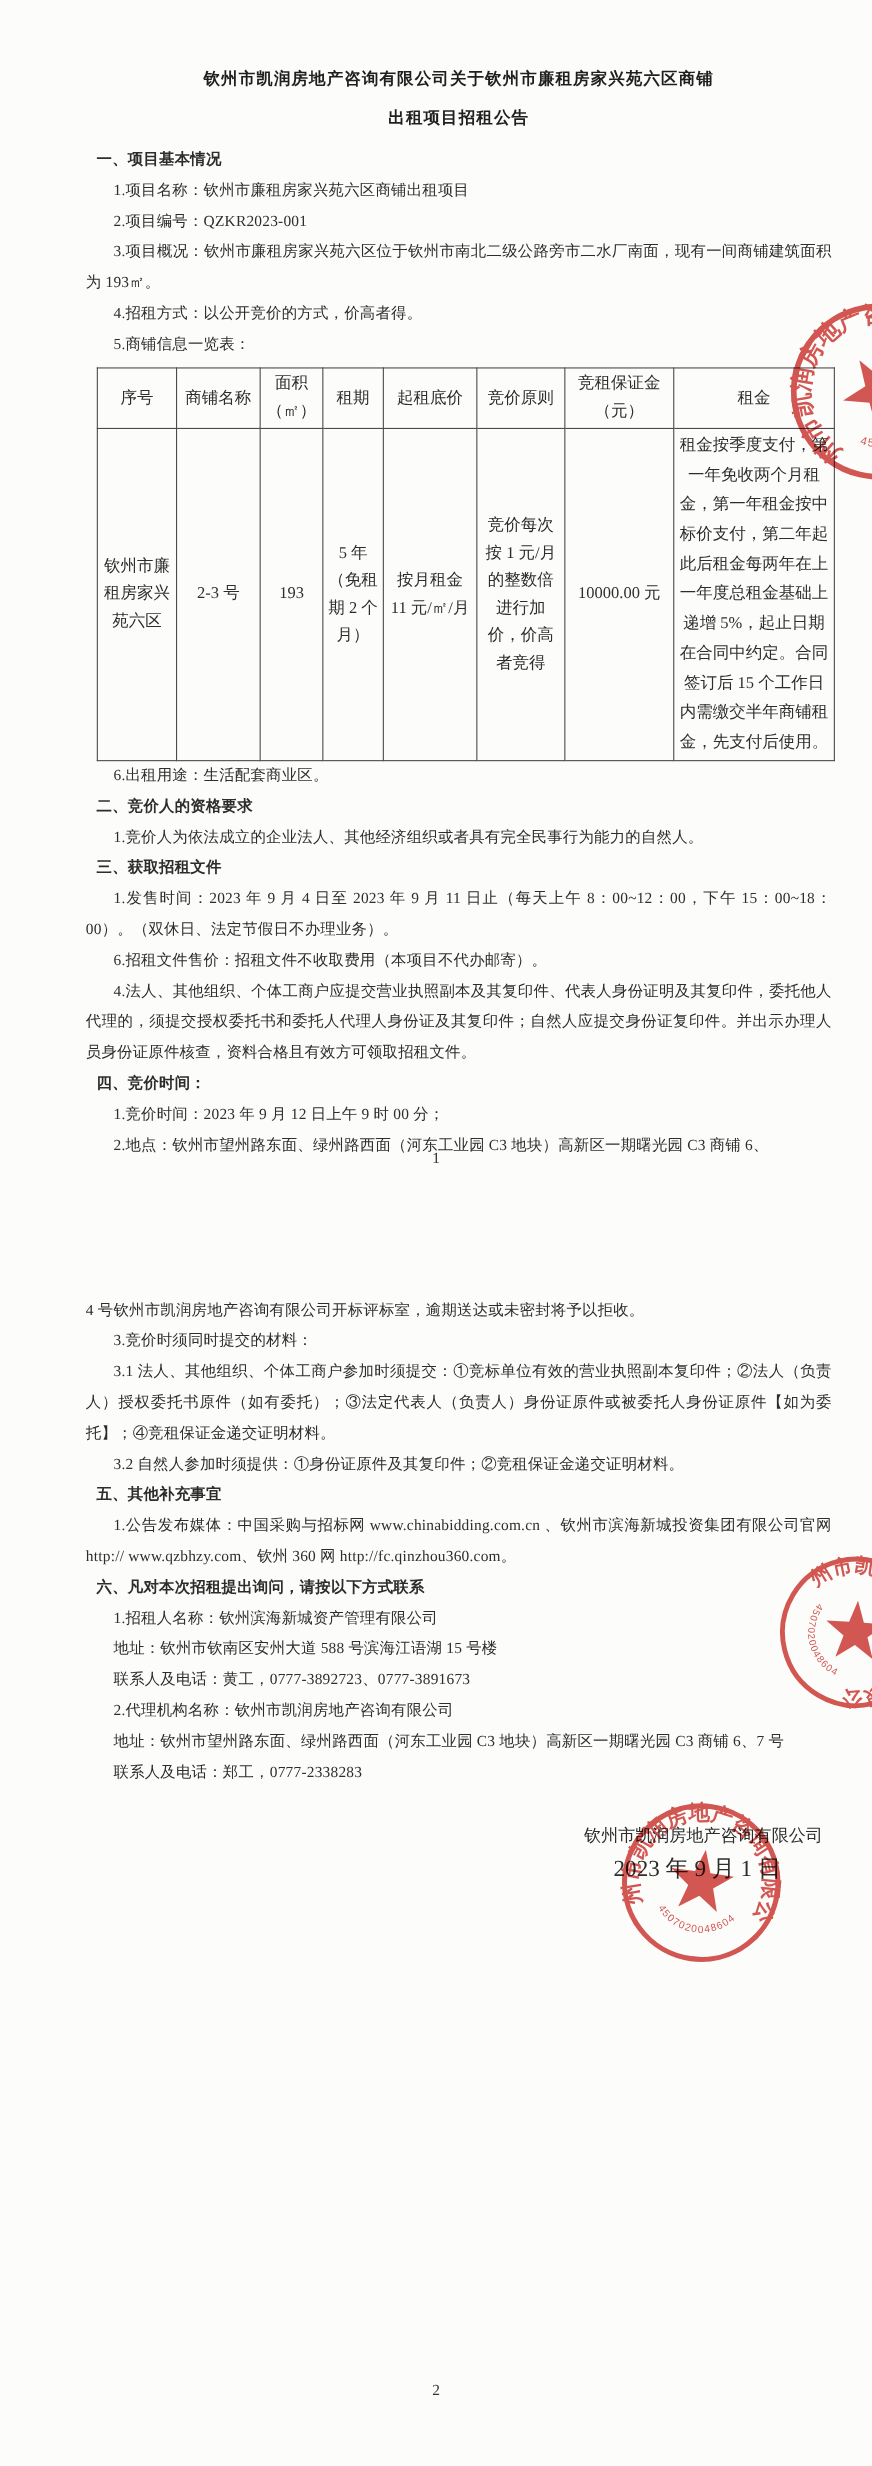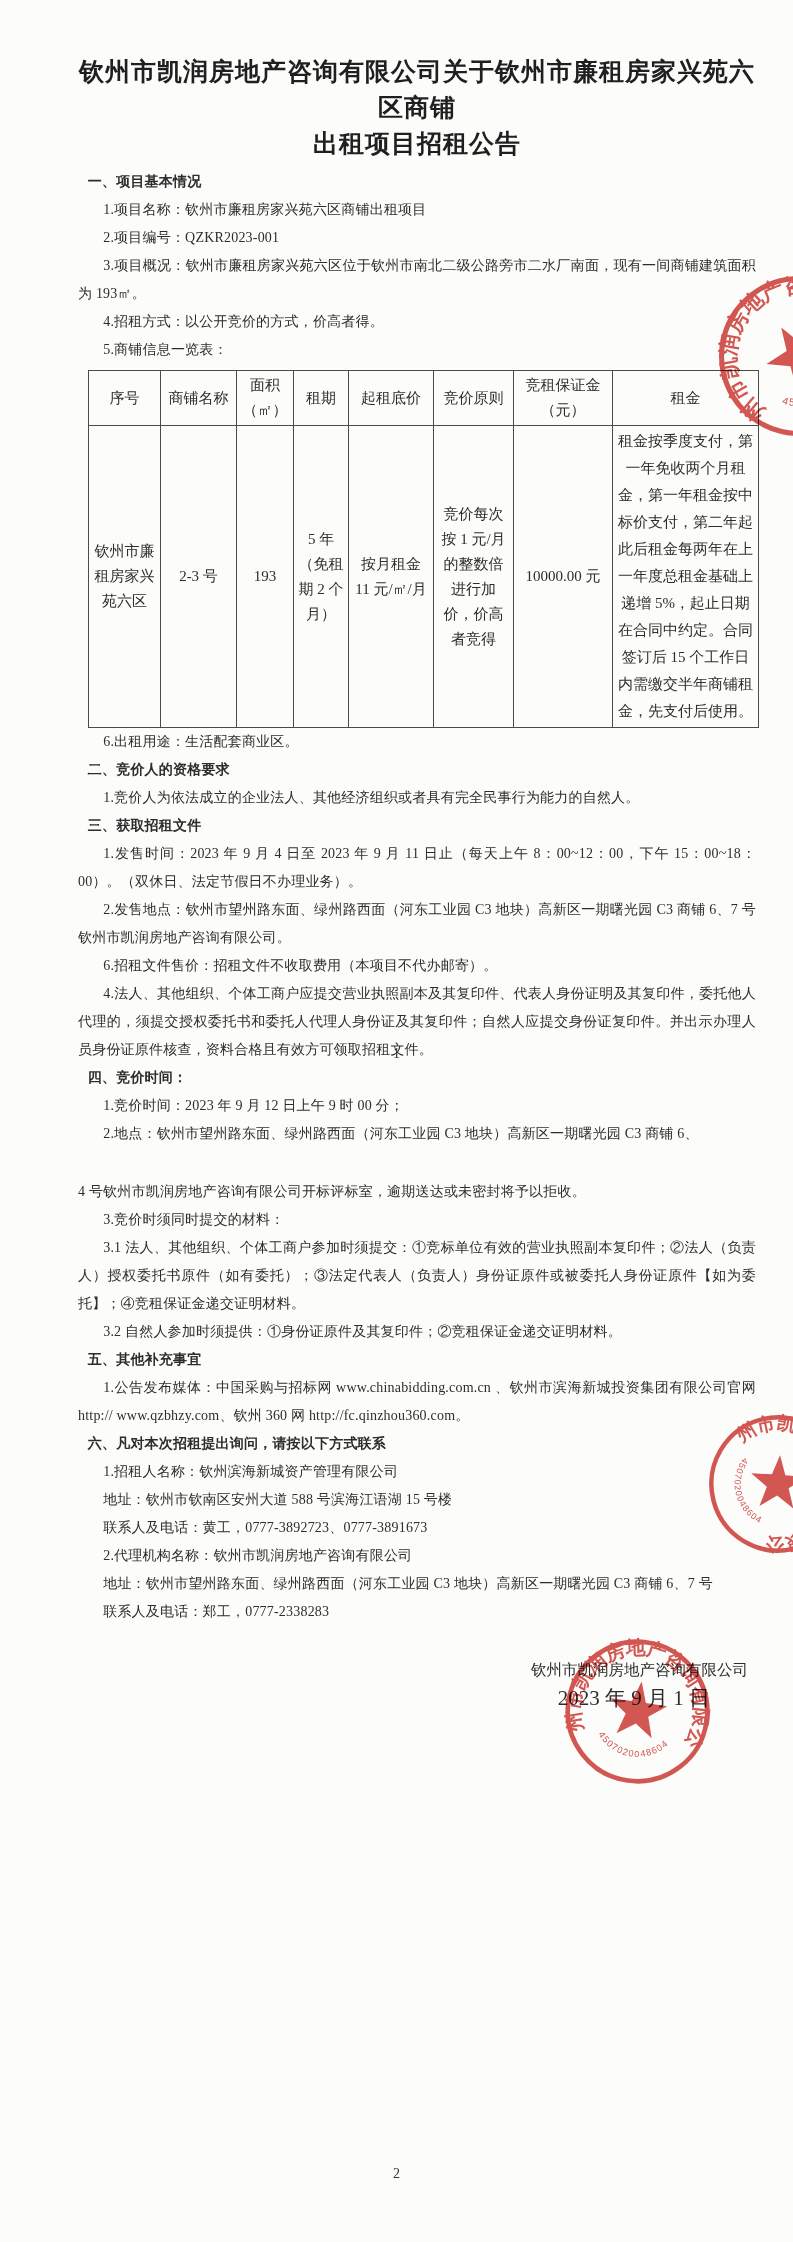--- a/index.html
+++ b/index.html
@@ -5,21 +5,21 @@
   html,body { margin:0; padding:0; background:#e9e9e7; }
   .doc {
     position:relative; width:793px; height:2242px; margin:0 auto;
     background:#fcfcfa; overflow:hidden;
     font-family:"Liberation Serif","DejaVu Serif",serif;
     color:#2d2d2d;
   }
   .content { position:absolute; left:78px; width:678px; }
   .p1 { top:54px; }
   .p2 { top:1178px; }
-  .title { text-align:center; font-size:25px; font-weight:bold; line-height:36px; letter-spacing:1px; color:#1f1f1f; margin-bottom:6px; }
+  .title { text-align:center; font-size:15px; font-weight:bold; line-height:36px; letter-spacing:1px; color:#1f1f1f; margin-bottom:6px; }
   p { margin:0; font-size:14px; line-height:28px; text-align:justify; letter-spacing:0.2px; }
   p.t { text-indent:1.8em; }
   p.h { text-indent:0.7em; font-weight:bold; }
   table.shops { border-collapse:collapse; table-layout:fixed; width:670px; margin:6px 0 0 10px; }
   .shops th, .shops td {
     border:1px solid #4b4b4b; font-weight:normal; text-align:center;
     vertical-align:middle; font-size:15px; line-height:25px; padding:2px 4px;
   }
   .shops thead tr { height:46px; }
   .shops tbody tr { height:258px; }
@@ -91,21 +91,20 @@
       </tbody>
     </table>
 
     <p class="t">6.出租用途：生活配套商业区。</p>
 
     <p class="h">二、竞价人的资格要求</p>
     <p class="t">1.竞价人为依法成立的企业法人、其他经济组织或者具有完全民事行为能力的自然人。</p>
 
     <p class="h">三、获取招租文件</p>
     <p class="t">1.发售时间：2023 年 9 月 4 日至 2023 年 9 月 11 日止（每天上午 8：00~12：00，下午 15：00~18：00）。（双休日、法定节假日不办理业务）。</p>
-    <p class="t">2.发售地点：钦州市望州路东面、绿州路西面（河东工业园 C3 地块）高新区一期曙光园 C3 商铺 6、7 号钦州市凯润房地产咨询有限公司。</p>
     <p class="t">6.招租文件售价：招租文件不收取费用（本项目不代办邮寄）。</p>
     <p class="t">4.法人、其他组织、个体工商户应提交营业执照副本及其复印件、代表人身份证明及其复印件，委托他人代理的，须提交授权委托书和委托人代理人身份证及其复印件；自然人应提交身份证复印件。并出示办理人员身份证原件核查，资料合格且有效方可领取招租文件。</p>
 
     <p class="h">四、竞价时间：</p>
     <p class="t">1.竞价时间：2023 年 9 月 12 日上午 9 时 00 分；</p>
     <p class="t">2.地点：钦州市望州路东面、绿州路西面（河东工业园 C3 地块）高新区一期曙光园 C3 商铺 6、</p>
   </div>
 
   <div class="pgnum" id="pg1">1</div>
 

